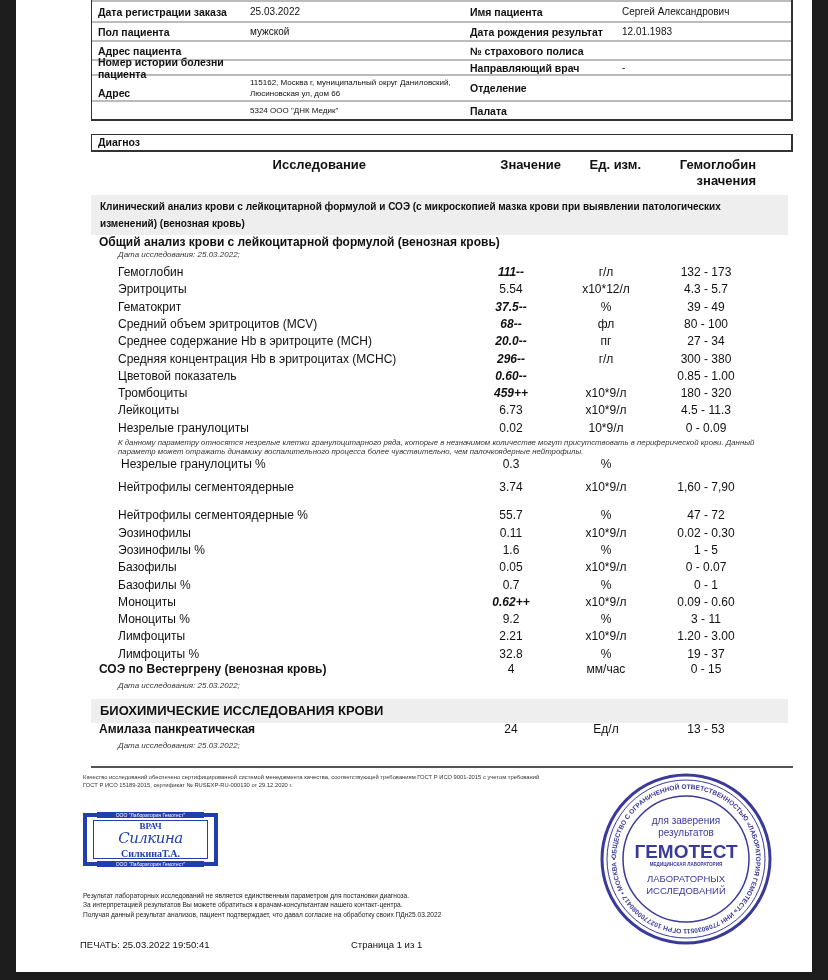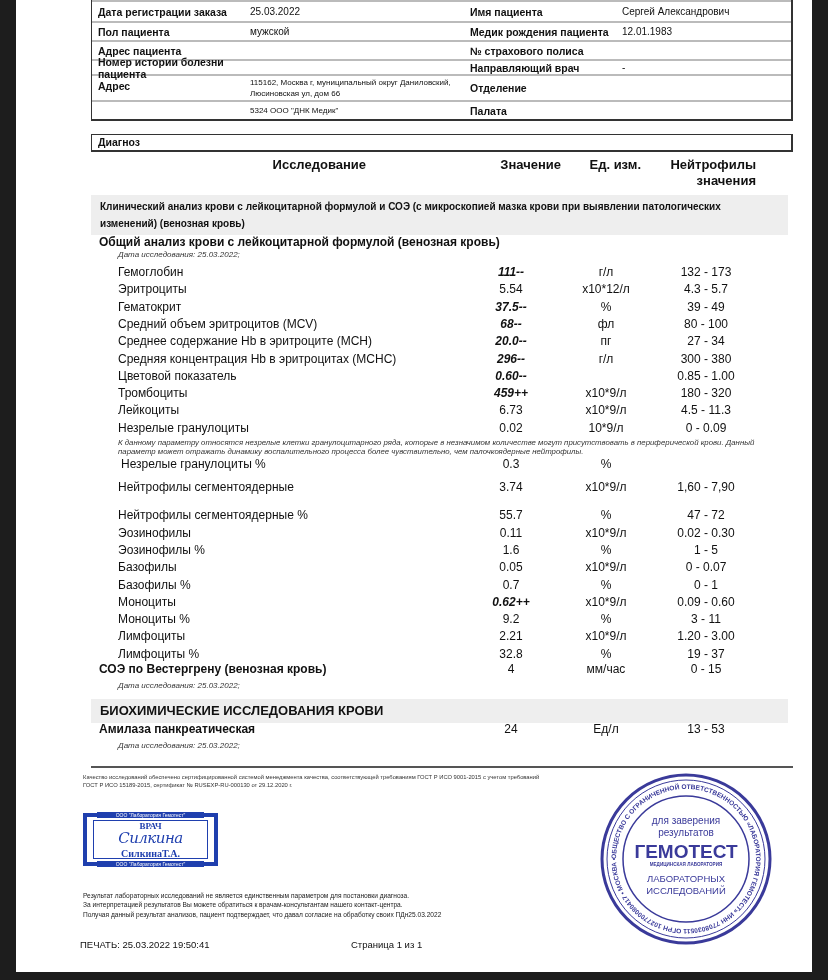--- a/index.html
+++ b/index.html
@@ -65,57 +65,57 @@
   <div class="hdr">
     <div class="row" style="height:21px;">
       <div class="cell c1">Дата регистрации заказа</div>
       <div class="cell c2">25.03.2022</div>
       <div class="cell c3">Имя пациента</div>
       <div class="cell c4">Сергей Александрович</div>
     </div>
     <div class="row" style="height:19px;">
       <div class="cell c1">Пол пациента</div>
       <div class="cell c2">мужской</div>
-      <div class="cell c3">Медик рождения пациента</div>
+      <div class="cell c3">Дата рождения результат</div>
       <div class="cell c4">12.01.1983</div>
     </div>
     <div class="row" style="height:19px;">
       <div class="cell c1">Адрес пациента</div>
       <div class="cell c2"></div>
       <div class="cell c3">№ страхового полиса</div>
       <div class="cell c4"></div>
     </div>
     <div class="row" style="height:15px;">
       <div class="cell c1" style="line-height:12px;">Номер истории болезни пациента</div>
       <div class="cell c2"></div>
       <div class="cell c3">Направляющий врач</div>
       <div class="cell c4">-</div>
     </div>
     <div class="row" style="height:26px;">
-      <div class="cell c1" style="align-items:flex-start; padding-top:4px;">Адрес</div>
+      <div class="cell c1" style="align-items:flex-start; padding-top:11px;">Адрес</div>
       <div class="cell c2 small">115162, Москва г, муниципальный округ Даниловский, Люсиновская ул, дом 66</div>
       <div class="cell c3">Отделение</div>
       <div class="cell c4"></div>
     </div>
     <div class="row" style="height:19px;">
       <div class="cell c1"></div>
       <div class="cell c2" style="font-size:8px;">5324 ООО "ДНК Медик"</div>
       <div class="cell c3">Палата</div>
       <div class="cell c4"></div>
     </div>
   </div>
   <div class="diag">
     <span>Диагноз</span>
   </div>
 
   <div class="colheads">
     <span style="left:150px; width:200px;">Исследование</span>
     <span style="left:455px; width:90px;">Значение</span>
     <span style="left:555px; width:70px;">Ед. изм.</span>
-    <span style="left:640px; width:100px; line-height:16px;">Нейтрофилы значения</span>
+    <span style="left:640px; width:100px; line-height:16px;">Гемоглобин значения</span>
   </div>
 
   <div class="section-band" style="top:195px;">Клинический анализ крови с лейкоцитарной формулой и СОЭ (с микроскопией мазка крови при выявлении патологических изменений) (венозная кровь)</div>
   <div class="subhead" style="top:235px;">Общий анализ крови с лейкоцитарной формулой (венозная кровь)</div>
   <div class="datenote" style="top:250px;">Дата исследования: 25.03.2022;</div>
 
   <div id="cbc-rows">
       <div class="trow" style="top: 265px;">
         <span class="name">Гемоглобин</span>
         <span class="val flag">111--</span>

